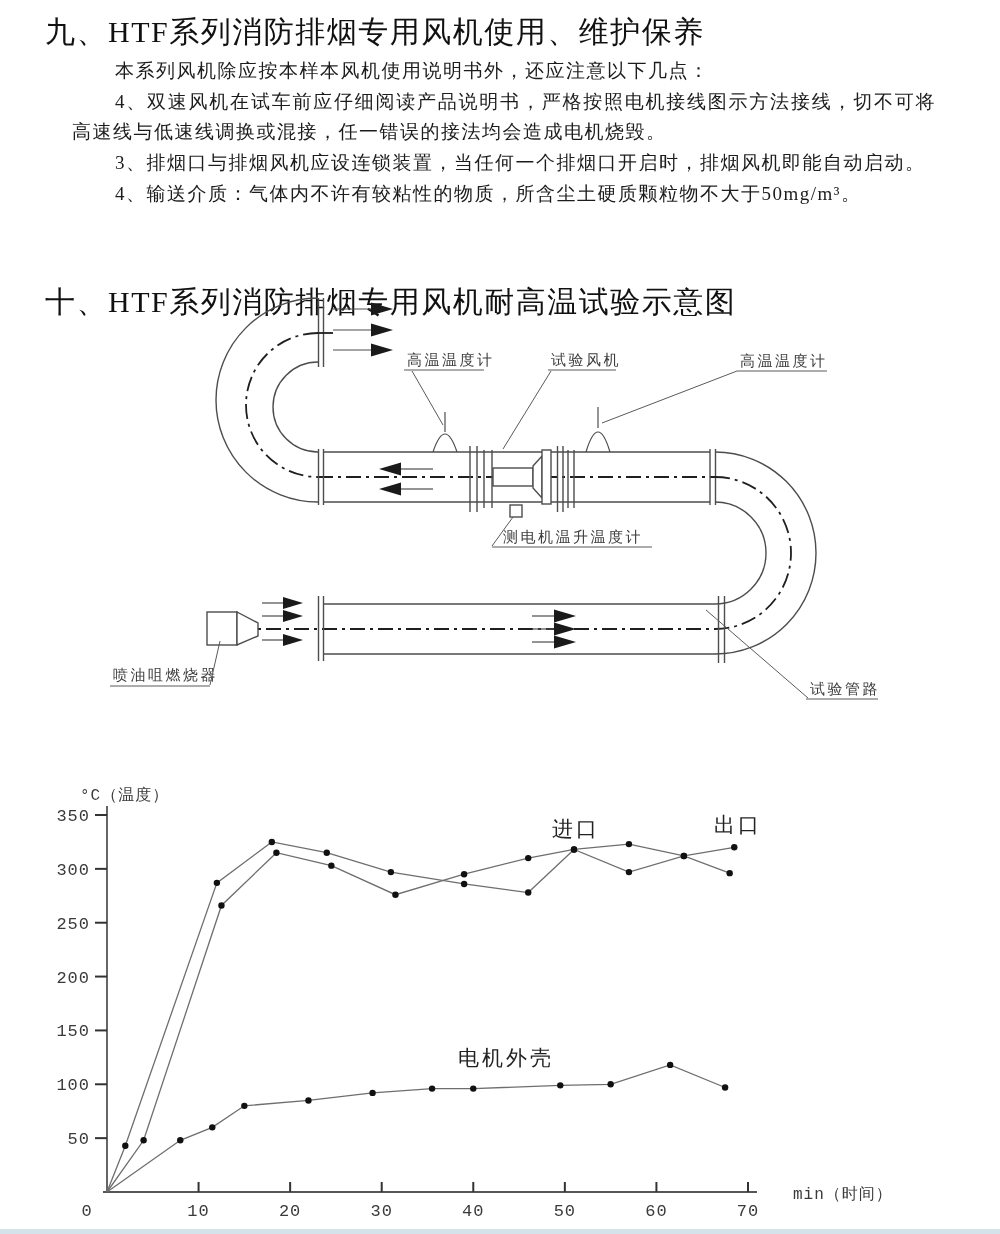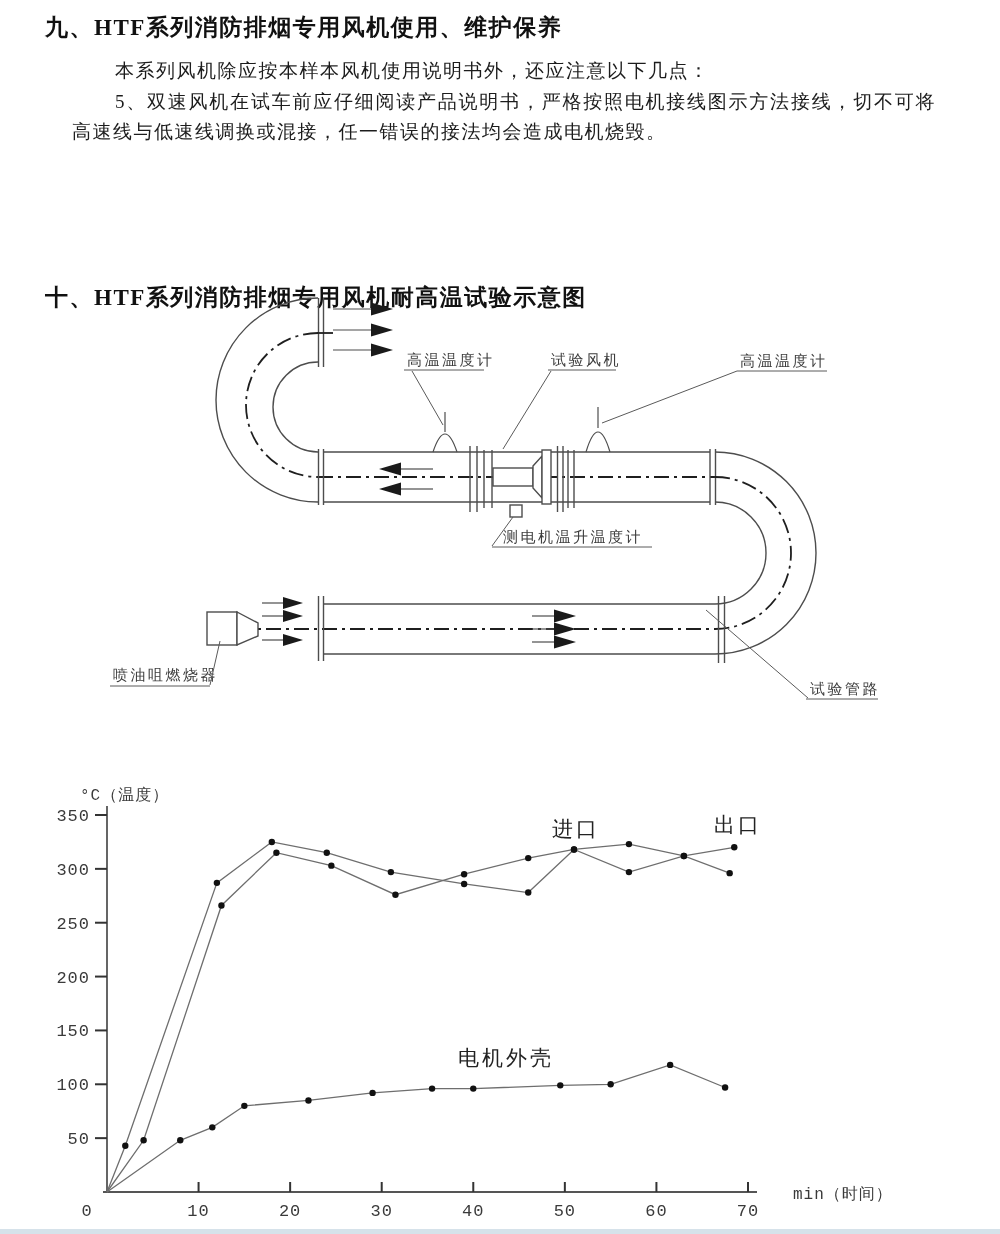--- a/index.html
+++ b/index.html
@@ -1,18 +1,18 @@
 <!DOCTYPE html>
 <html><head>
 <meta charset="utf-8">
 <style>
   html,body{margin:0;padding:0;background:#ffffff;}
   .page{position:relative;width:1000px;height:1234px;background:#ffffff;overflow:hidden;
         font-family:"Liberation Serif","DejaVu Serif",serif;color:#1a1a1a;}
-  .h-title{position:absolute;left:45px;margin:0;font-size:23px;font-weight:bold;
+  .h-title{position:absolute;left:45px;margin:0;font-size:30px;font-weight:normal;
            letter-spacing:1.5px;color:#111;white-space:nowrap;}
   #s9-title{top:12px;}
   #s10-title{top:258px;margin-top:24px;}
   #s11-title{top:726px;}
   .text-block{position:absolute;left:72px;top:56px;width:876px;font-size:19px;
               line-height:30px;letter-spacing:1.5px;color:#1c1c1c;text-align:justify;}
   .text-block p{margin:0 12px 1px 0;text-indent:43px;font-family:Liberation Serif, serif;}
   .dg{position:absolute;left:0;top:290px;}
   .ch{position:absolute;left:0;top:770px;}
   .dk{stroke:#4d4d4d;stroke-width:1.4;fill:none;}
@@ -38,21 +38,23 @@
 </style>
 </head>
 <body>
 
 <div class="page">
 
   <h1 class="h-title" id="s9-title">九、HTF系列消防排烟专用风机使用、维护保养</h1>
 
   <div class="text-block">
     <p>本系列风机除应按本样本风机使用说明书外，还应注意以下几点：</p>
-    <p>5、双速风机在试车前应仔细阅读产品说明书，严格按照电机接线图示方法接线，切不可将高速线与低速线调换或混接，任一错误的接法均会造成电机烧毁。</p>
+    <p>4、双速风机在试车前应仔细阅读产品说明书，严格按照电机接线图示方法接线，切不可将高速线与低速线调换或混接，任一错误的接法均会造成电机烧毁。</p>
+    <p>3、排烟口与排烟风机应设连锁装置，当任何一个排烟口开启时，排烟风机即能自动启动。</p>
+    <p>4、输送介质：气体内不许有较粘性的物质，所含尘土硬质颗粒物不大于50mg/m³。</p>
   </div>
 
   <h2 class="h-title" id="s10-title">十、HTF系列消防排烟专用风机耐高温试验示意图</h2>
 
   <svg class="dg" width="1000" height="430" viewBox="0 0 1000 430">
 
     <g>
       <line class="dk" x1="318.5" y1="8" x2="318.5" y2="77"></line>
       <line class="dk" x1="323.5" y1="8" x2="323.5" y2="77"></line>
     </g>

